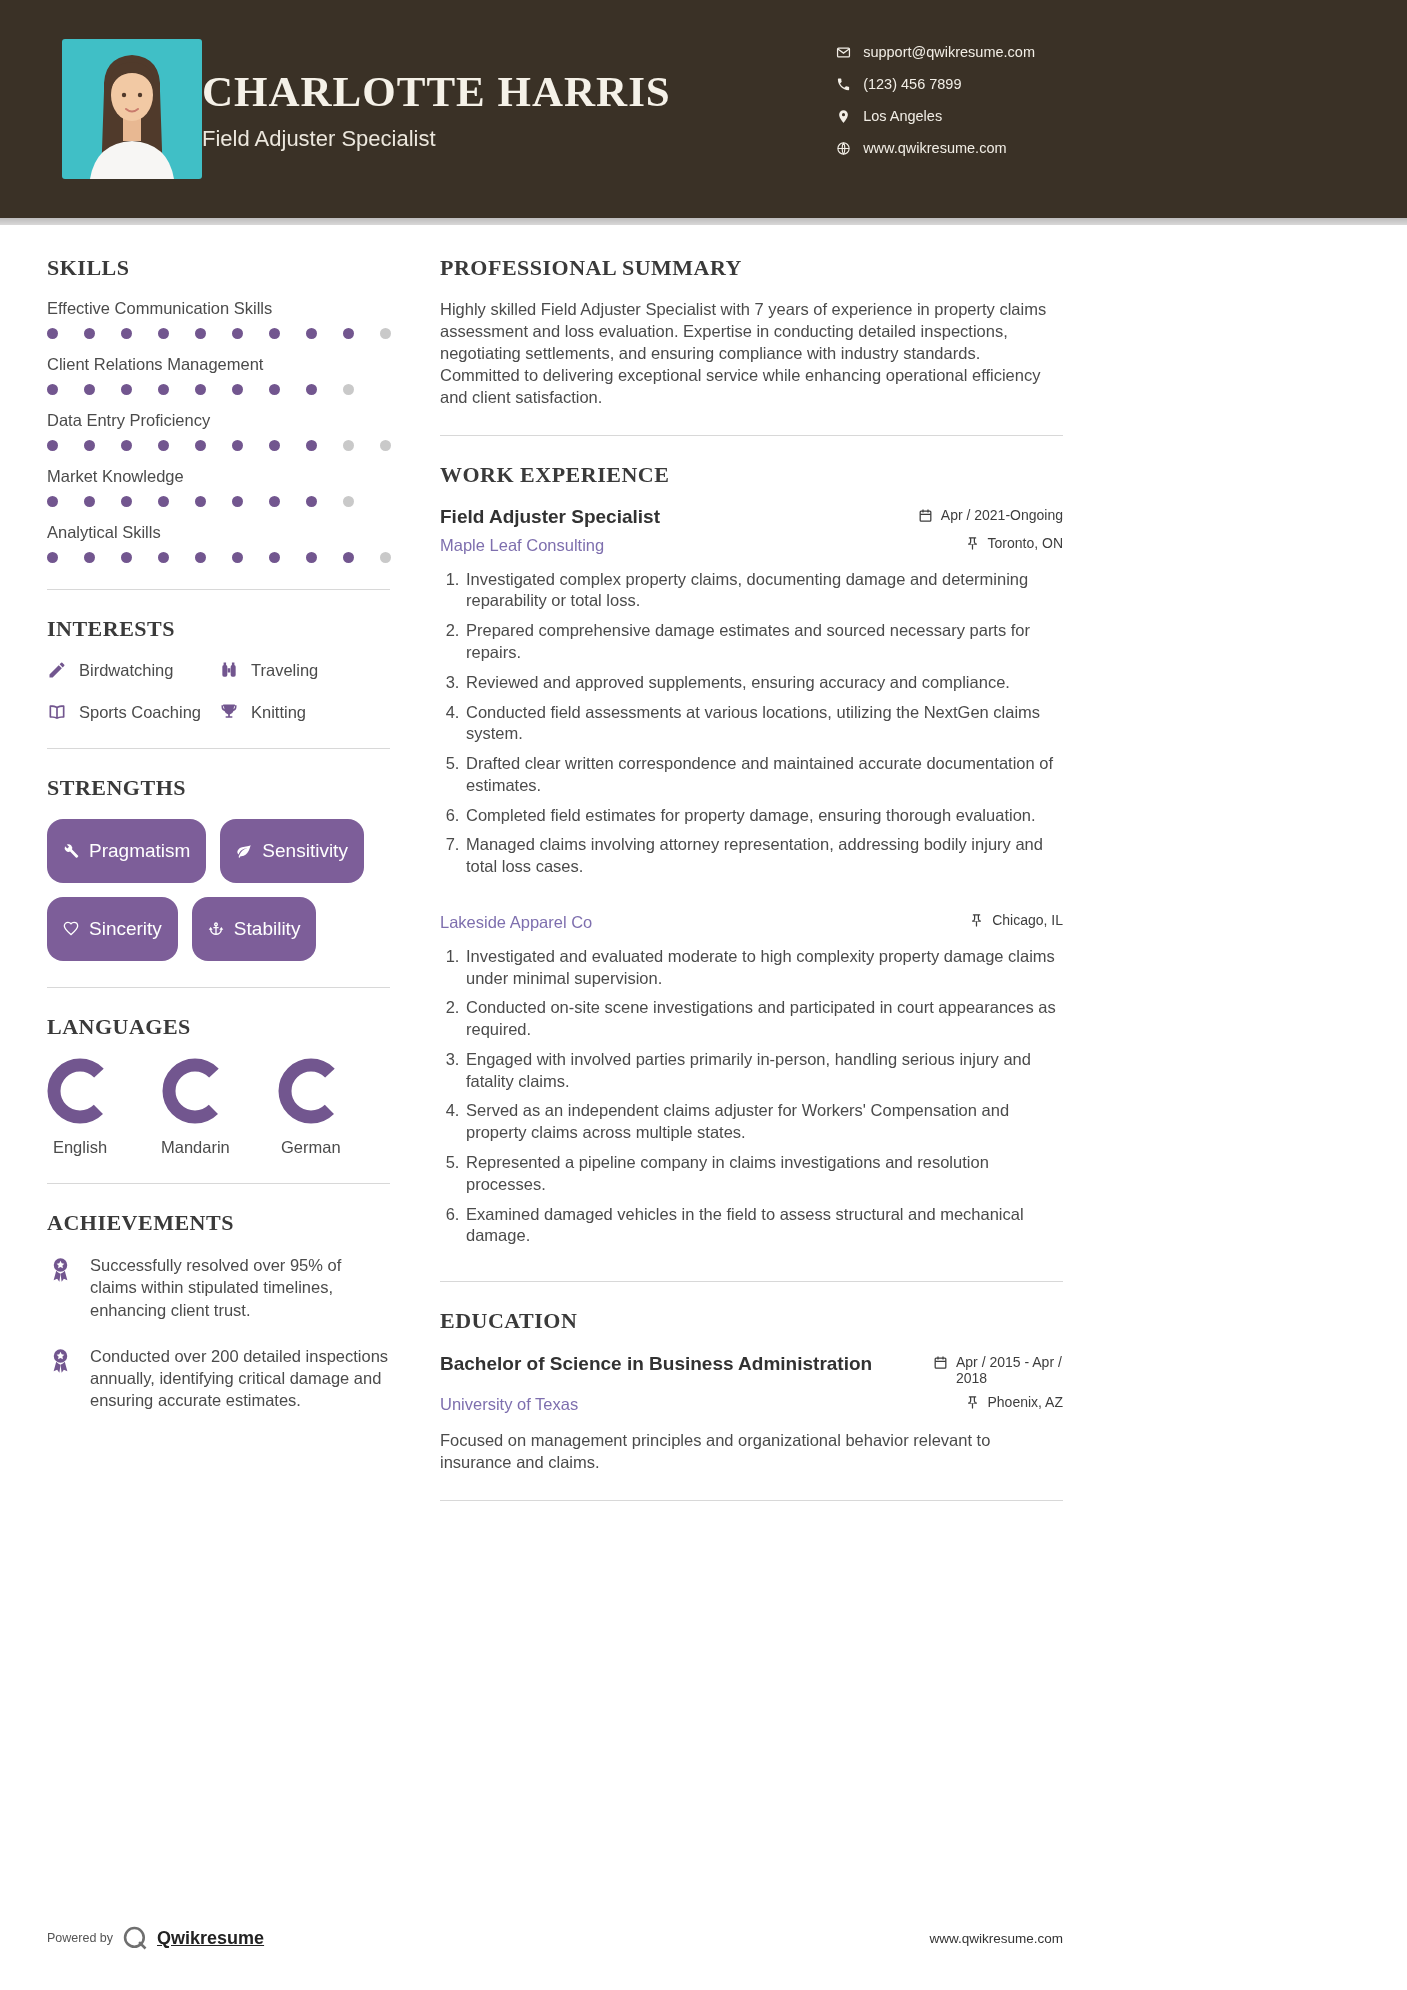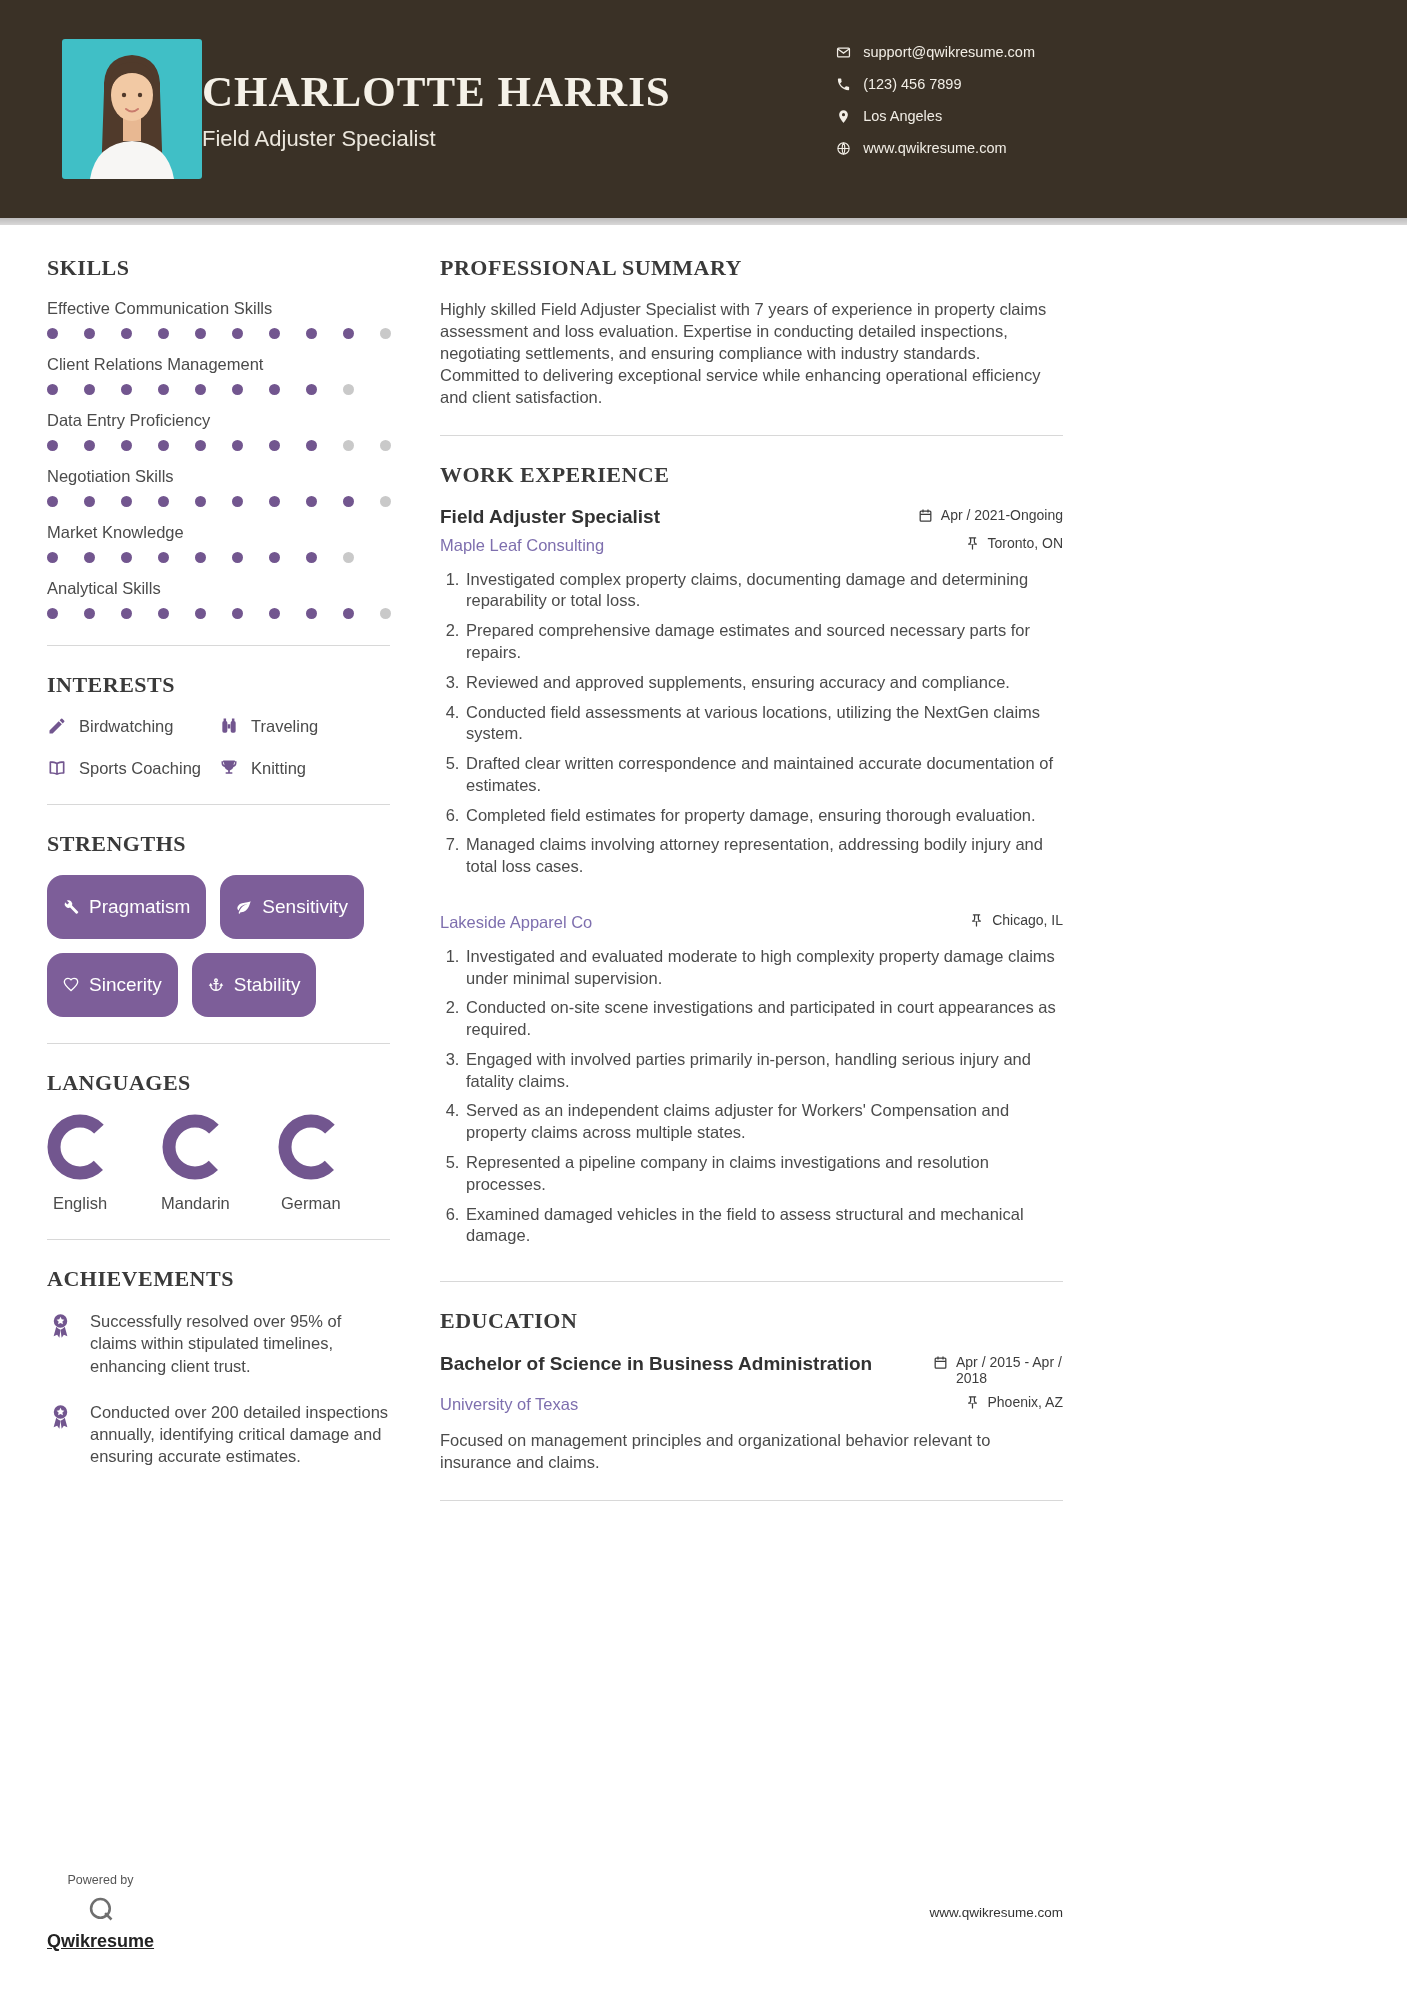--- a/index.html
+++ b/index.html
@@ -72,21 +72,21 @@
   .meta svg { width:15px; height:15px; }
   ol.bullets { margin:14px 0 0; padding-left:24px; }
   ol.bullets li { font-size:16.5px; line-height:1.32; margin-bottom:8px; padding-left:2px; }
   .degree { margin:0; font-size:19px; font-weight:700; color:#323232; max-width:440px; line-height:1.3; }
   .edu-dates { max-width:130px; text-align:left; }
   .edu-sub { margin-top:8px; }
   .edu-text { margin-top:16px; }
 
   
   .footer { position:absolute; left:47px; right:344px; bottom:38px; display:flex; justify-content:space-between; align-items:center; }
-  .powered { display:flex; align-items:center; gap:8px;flex-direction:column; }
+  .powered { display:flex; align-items:center; gap:8px; }
   .powered-label { font-size:12.5px; color:#555; }
   .qlogo { width:28px; height:28px; color:#6f6f6f; display:inline-flex; }
   .qlogo svg { width:28px; height:28px; }
   .brand { font-size:18px; font-weight:700; color:#222; text-decoration:underline; }
   .site { font-size:13.5px; color:#333; }
 </style>
 </head>
 <body>
 
 <div class="page">
@@ -192,35 +192,20 @@
               <span class="dot filled"></span>
               <span class="dot filled"></span>
               <span class="dot filled"></span>
               <span class="dot filled"></span>
               <span class="dot filled"></span>
               <span class="dot"></span>
               <span class="dot"></span>
             </div>
         </div>
         <div class="skill">
-          <div class="skill-name">Negotiation Skills</div>
-          <div class="dots">
-              <span class="dot filled"></span>
-              <span class="dot filled"></span>
-              <span class="dot filled"></span>
-              <span class="dot filled"></span>
-              <span class="dot filled"></span>
-              <span class="dot filled"></span>
-              <span class="dot filled"></span>
-              <span class="dot filled"></span>
-              <span class="dot filled"></span>
-              <span class="dot"></span>
-            </div>
-        </div>
-        <div class="skill">
           <div class="skill-name">Market Knowledge</div>
           <div class="dots">
               <span class="dot filled"></span>
               <span class="dot filled"></span>
               <span class="dot filled"></span>
               <span class="dot filled"></span>
               <span class="dot filled"></span>
               <span class="dot filled"></span>
               <span class="dot filled"></span>
               <span class="dot filled"></span>

